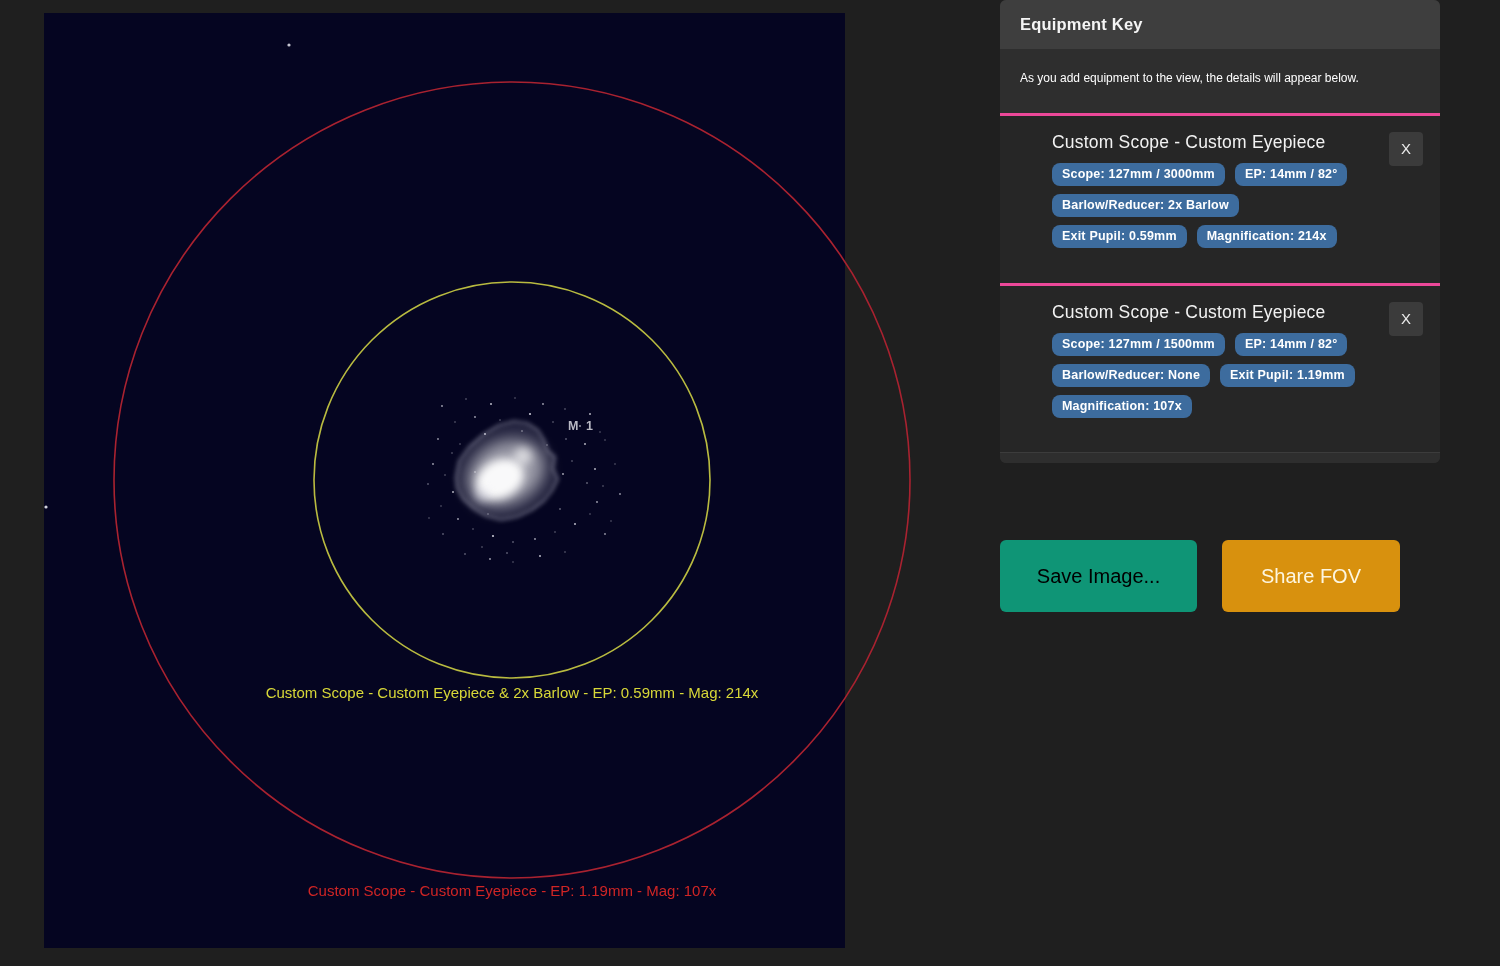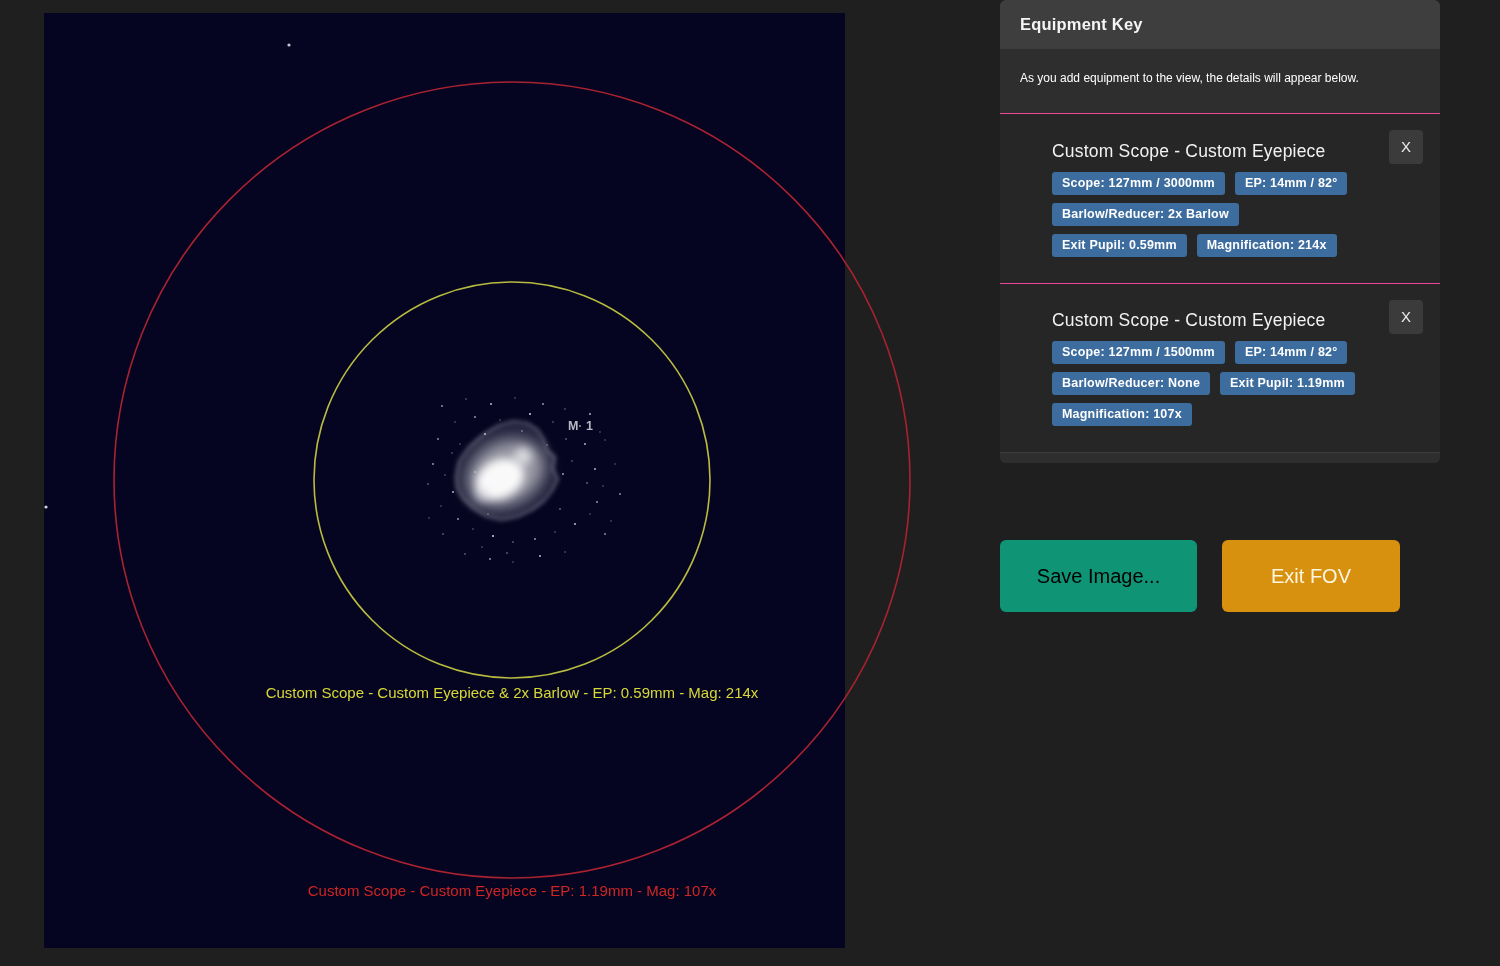--- a/index.html
+++ b/index.html
@@ -40,24 +40,24 @@
   .equip-panel-intro {
     padding: 20px 20px 24px 20px;
     color: #ffffff;
     font-size: 12px;
     line-height: 1.65;
   }
   .equip-list { width: 100%; }
   .equip-item {
     position: relative;
     display: flex;
-    align-items: flex-end;
+    align-items: flex-start;
     gap: 6px;
     background: #262626;
-    border-top: 1px solid #ec4899;
+    border-top: 3px solid #ec4899;
     padding: 15px 18px 26px 18px;
     min-height: 170px;
   }
   .equip-item:last-child { border-bottom: 1px solid #3c3c3c; }
   .equip-color-bar {
     width: 24px;
     flex: 0 0 24px;
     background: #ffff00;
   }
   .equip-content { flex: 1 1 auto; padding-left: 4px; }
@@ -70,21 +70,21 @@
     letter-spacing: 0.2px;
   }
   .badges { max-width: 330px; }
   .badge {
     display: inline-block;
     background: #3d6c9e;
     color: #ffffff;
     font-size: 12.5px;
     font-weight: bold;
     padding: 4px 10px 5px 10px;
-    border-radius: 3px;
+    border-radius: 8px;
     margin: 8px 10px 0 0;
     letter-spacing: 0.2px;
     white-space: nowrap;
   }
   .equip-close {
     position: absolute;
     top: 16px; right: 17px;
     width: 34px; height: 34px;
     background: #3b3b3b;
     border: none;
@@ -229,13 +229,13 @@
       <div class="equip-title">Custom Scope - Custom Eyepiece</div>
       <div class="badges"><span class="badge" style="background: rgb(61, 108, 158);">Scope: 127mm / 1500mm</span><span class="badge" style="background: rgb(61, 108, 158);">EP: 14mm / 82°</span><span class="badge" style="background: rgb(61, 108, 158);">Barlow/Reducer: None</span><span class="badge" style="background: rgb(61, 108, 158);">Exit Pupil: 1.19mm</span><span class="badge" style="background: rgb(61, 108, 158);">Magnification: 107x</span></div>
     </div>
     <button class="equip-close">X</button>
   </div>
 </div>
   <div class="panel-bottom-pad"></div>
 </div>
 
 <button class="action-btn save-btn" style="background: rgb(15, 149, 118);">Save Image...</button>
-<button class="action-btn share-btn" style="background: rgb(216, 145, 14);">Exit FOV</button>
+<button class="action-btn share-btn" style="background: rgb(216, 145, 14);">Share FOV</button>
 
 </body></html>

